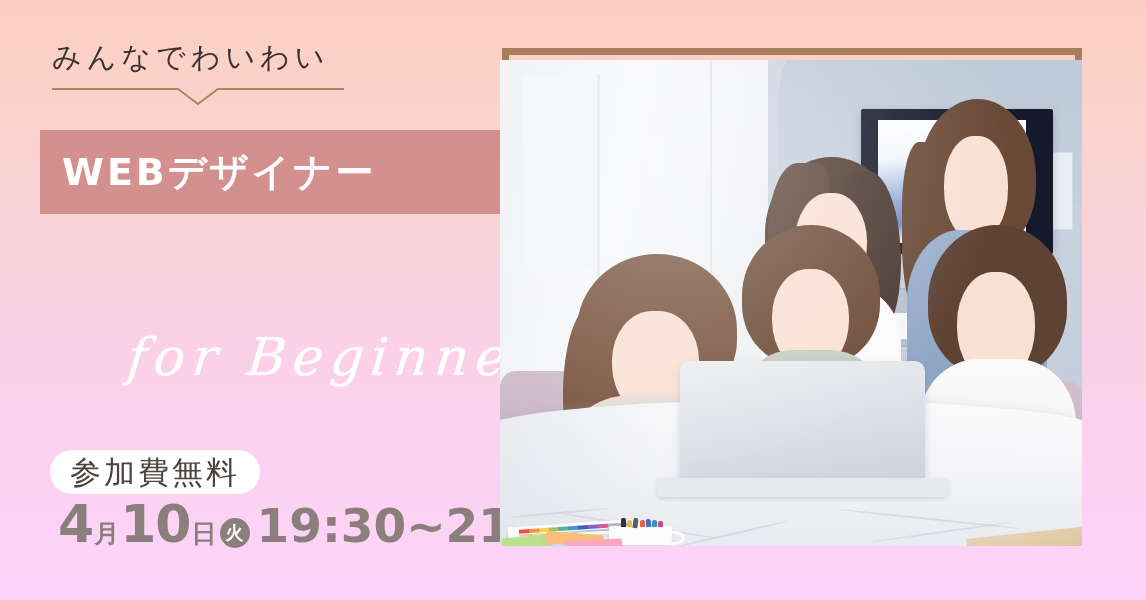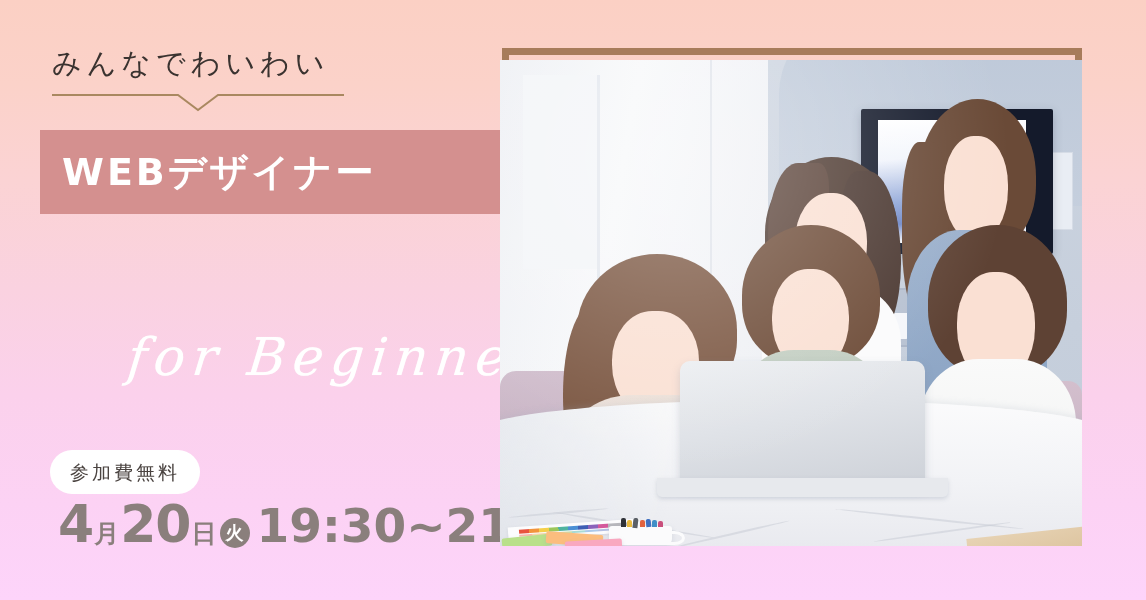--- a/index.html
+++ b/index.html
@@ -16,21 +16,21 @@
         #fbd2c9 14%,
         #fbd3d4 30%,
         #fad2e0 48%,
         #fbd1ec 66%,
         #fcd2f4 84%,
         #fdd4fa 100%);
   }
 
   
   .lead {
-    position:absolute; left:52px; top:46px;
+    position:absolute; left:52px; top:40px;
     width:300px;
   }
   .lead-text {
     font-family:"DejaVu Sans", sans-serif;
     font-size:29px;
     letter-spacing:5px;
     color:#3a3330;
     white-space:nowrap;
     line-height:1.2;
   }
@@ -84,21 +84,21 @@
   
   .badge {
     position:absolute; left:50px; top:450px;
     height:44px; padding:0 20px;
     background:#ffffff;
     border-radius:22px;
     display:flex; align-items:center; justify-content:center;
   }
   .badge .txt {
     font-family:"DejaVu Sans", sans-serif;
-    font-size:19px;
+    font-size:31px;
     letter-spacing:3px;
     color:#4a4340;
     white-space:nowrap;
     line-height:1;
   }
 
   
   .dateline {
     position:absolute; left:58px; top:498px;
     display:flex; align-items:baseline;
@@ -350,21 +350,21 @@
 
   <div class="script">for Beginner</div>
 
   <div class="badge">
     <span class="txt">参加費無料</span>
   </div>
 
   <div class="dateline">
     <span class="d-big">4</span>
     <span class="d-unit">月</span>
-    <span class="d-big">20</span>
+    <span class="d-big">10</span>
     <span class="d-unit">日</span>
     <span class="d-dow">火</span>
     <span class="d-time">19:30~21:30</span>
   </div>
 
   <div class="photo">
     <div class="photo-inner">
 
       <div class="wall-left"></div>
       <div class="wall-right"></div>

